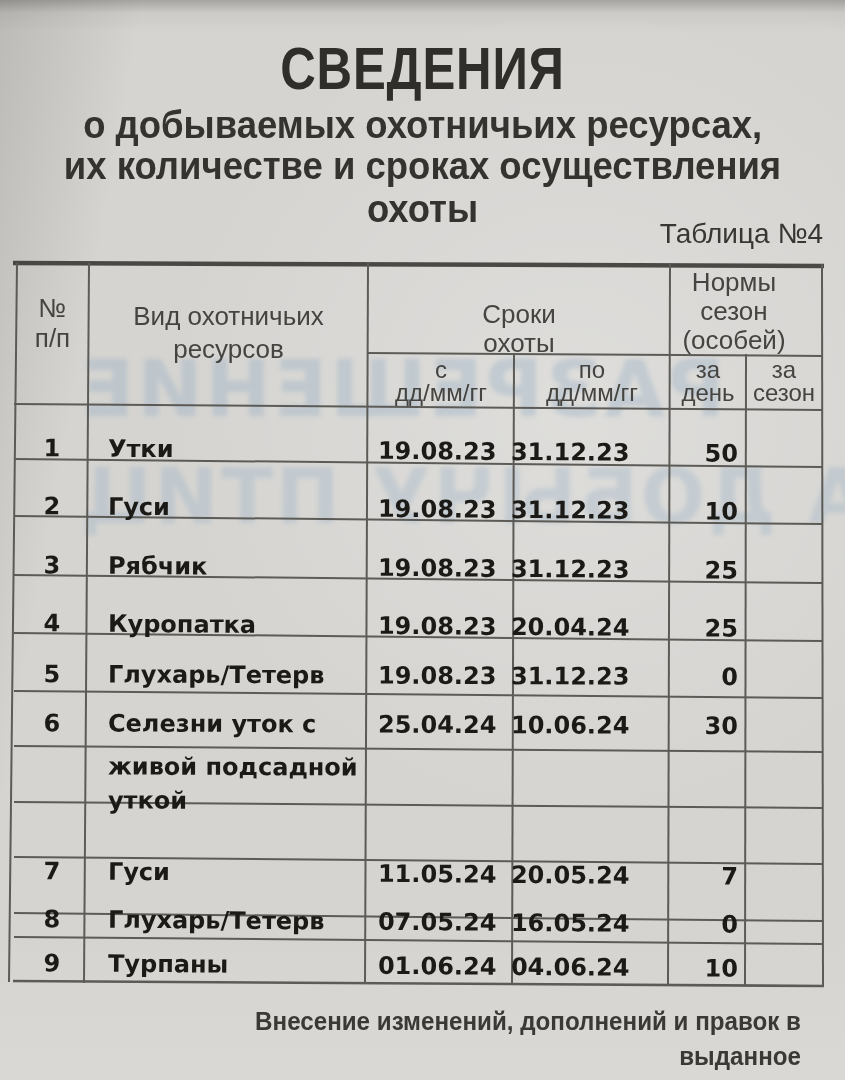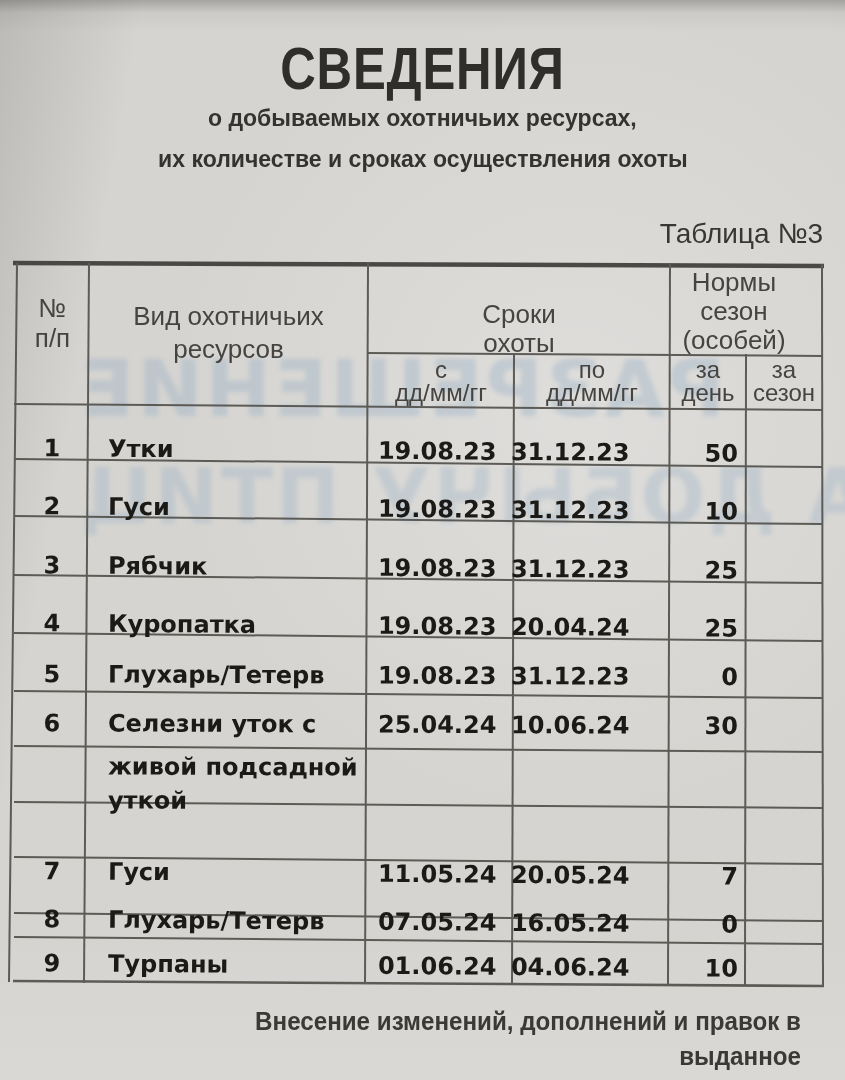--- a/index.html
+++ b/index.html
@@ -37,21 +37,21 @@
   #ghost1{left:78px;top:344px;font-size:78px;}
   #ghost2{left:78px;top:452px;font-size:76px;color:rgba(152,176,197,0.33);}
   
   #title{
     left:0;top:34px;width:845px;text-align:center;z-index:3;
     font-size:60px;font-weight:bold;color:#2f2e2b;letter-spacing:1px;
   }
   #title span{display:inline-block;transform:scaleX(0.82);}
   .subtitle{
     left:0;width:845px;text-align:center;z-index:3;
-    font-size:24px;font-weight:bold;color:#34332f;
+    font-size:38px;font-weight:bold;color:#34332f;
   }
   #subtitle1{top:104px;}
   #subtitle2{top:145px;}
   .subtitle span{display:inline-block;transform:scaleX(0.96);}
   #table-label{
     right:22px;top:218px;z-index:3;
     font-size:28px;color:#383733;
   }
   
   #grid{position:absolute;left:0;top:0;z-index:2;}
@@ -96,21 +96,21 @@
 
   <div class="abs" id="title">
     <span>СВЕДЕНИЯ</span>
   </div>
   <div class="abs subtitle" id="subtitle1">
     <span>о добываемых охотничьих ресурсах,</span>
   </div>
   <div class="abs subtitle" id="subtitle2">
     <span>их количестве и сроках осуществления охоты</span>
   </div>
-  <div class="abs" id="table-label">Таблица №3</div>
+  <div class="abs" id="table-label">Таблица №4</div>
 
   <svg id="grid" width="845" height="1080" viewBox="0 0 845 1080">
     <g stroke="#53514c" stroke-width="2" stroke-linecap="butt" opacity="0.92">
 
       <line x1="13" y1="263" x2="824" y2="266" stroke-width="4.5" stroke="#3f3d39"></line>
       <line x1="368" y1="353" x2="823" y2="356"></line>
       <line x1="14" y1="404" x2="823" y2="410"></line>
       <line x1="14" y1="459" x2="823" y2="467"></line>
       <line x1="14" y1="516" x2="823" y2="524"></line>
       <line x1="14" y1="575" x2="823" y2="583"></line>

